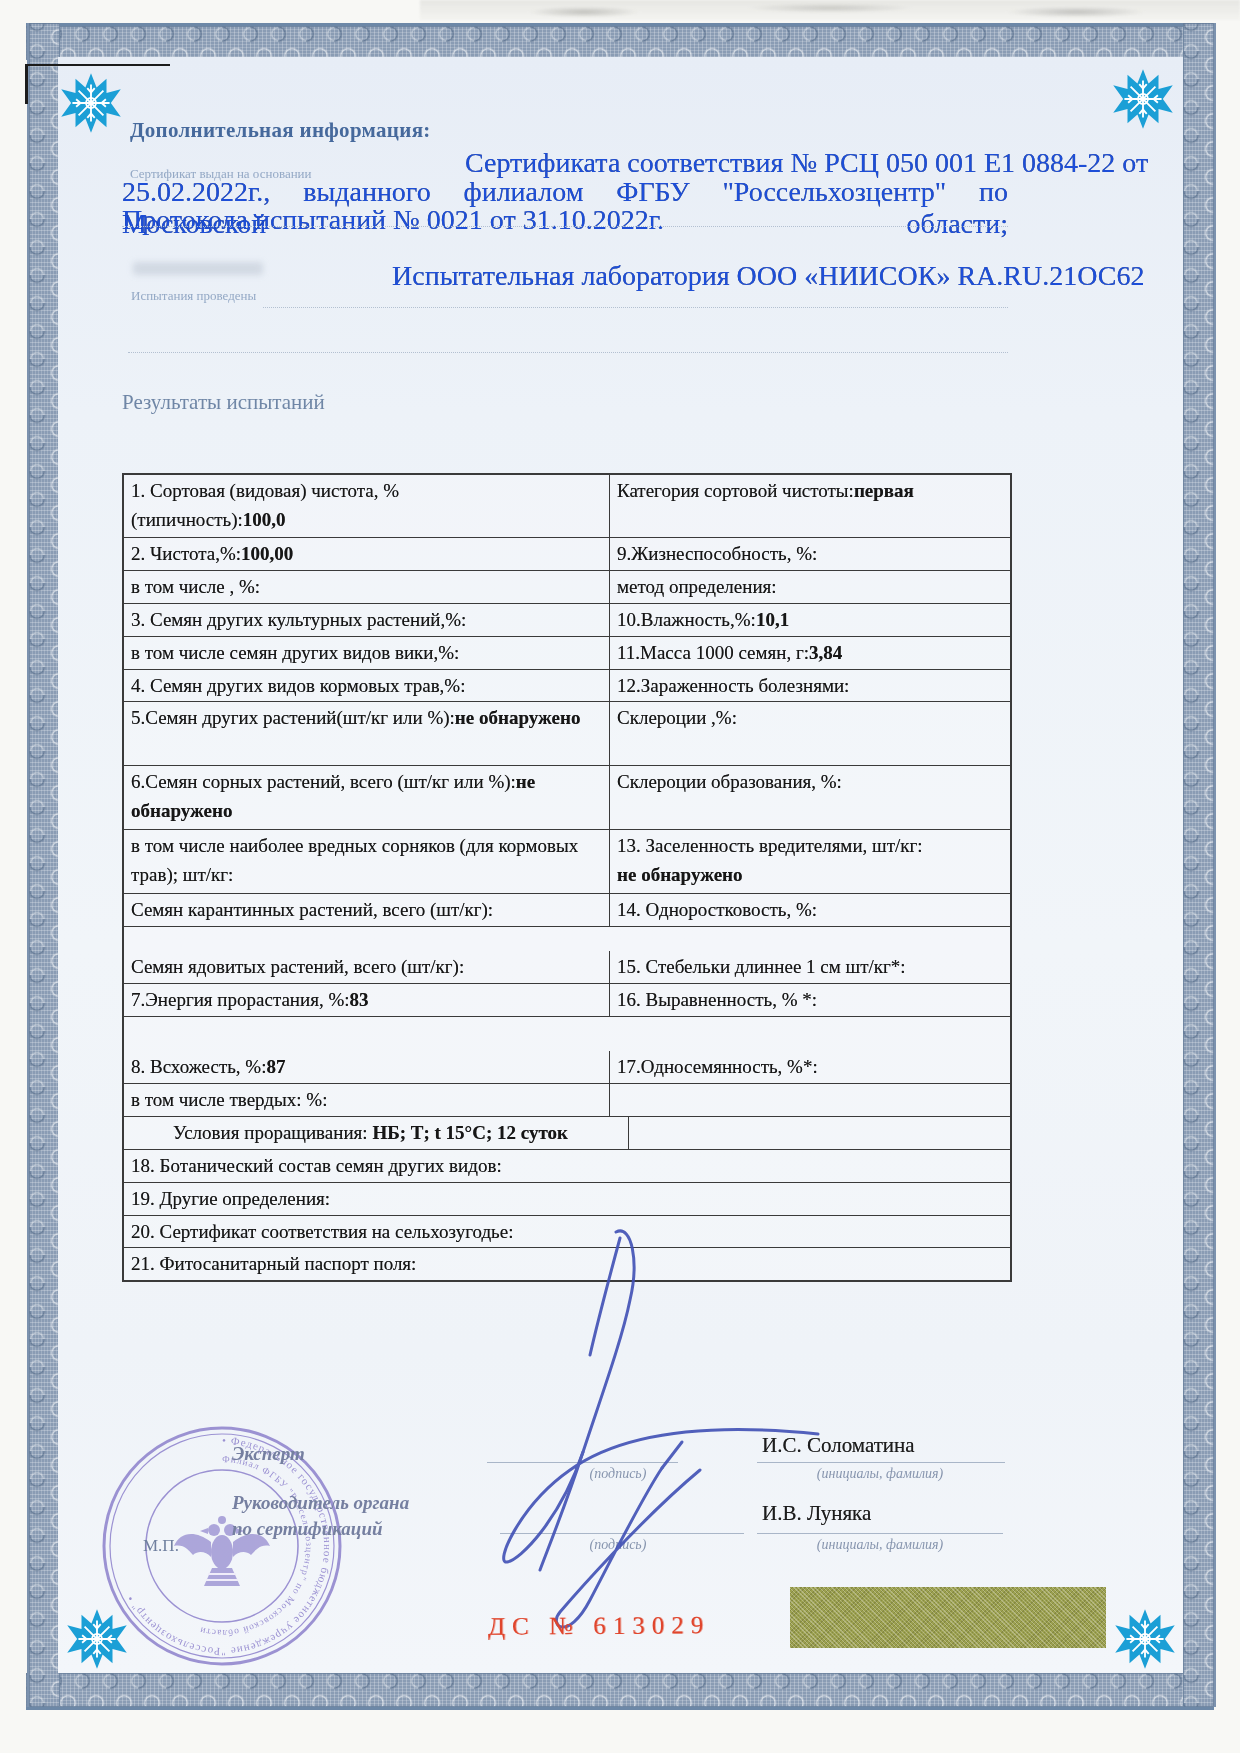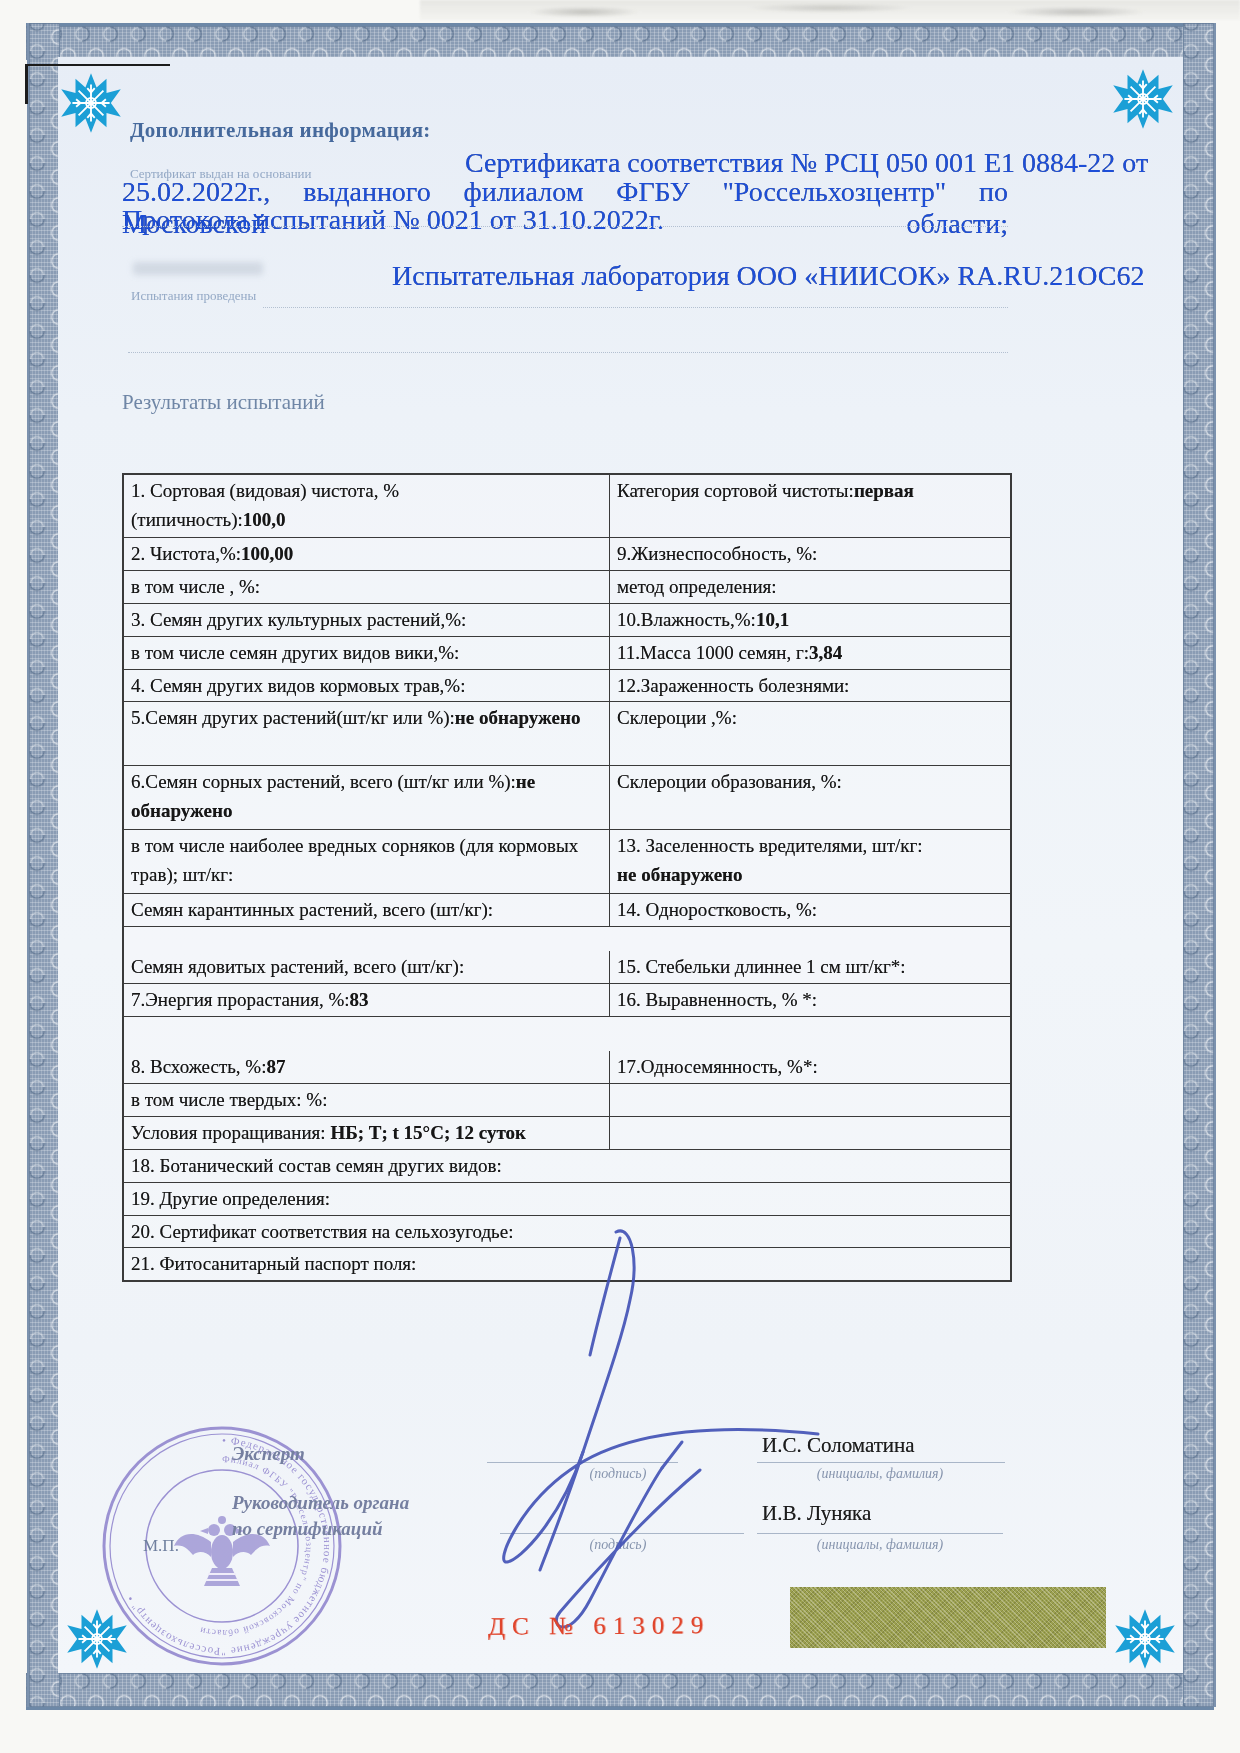--- a/index.html
+++ b/index.html
@@ -226,21 +226,21 @@
       <div class="tcell right"><span>16. Выравненность, % *:</span></div>
     </div>
     <div class="trow" style="min-height: 31px; margin-top: 34px;">
       <div class="tcell left"><span>8. Всхожесть, %:</span><span class="bv">87</span></div>
       <div class="tcell right"><span>17.Односемянность, %*:</span></div>
     </div>
     <div class="trow" style="min-height: 30px;">
       <div class="tcell left"><span>в том числе твердых: %:</span></div>
       <div class="tcell right"></div>
     </div>
-    <div class="trow" style="min-height: 32px;">
+    <div class="trow" style="min-height: 32px; padding-left: 42px;">
       <div class="tcell left"><span>Условия проращивания: </span><span class="bv">НБ; Т; t 15°С; 12 суток</span></div>
       <div class="tcell right"></div>
     </div>
     <div class="trow" style="min-height: 27px;">
       <div class="tcell full"><span>18. Ботанический состав семян других видов:</span></div>
     </div>
     <div class="trow" style="min-height: 27px;">
       <div class="tcell full"><span>19. Другие определения:</span></div>
     </div>
     <div class="trow" style="min-height: 27px;">

